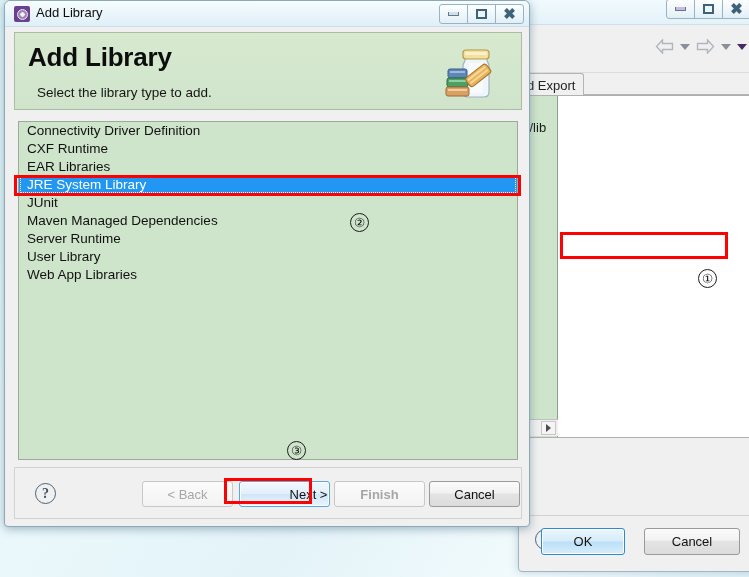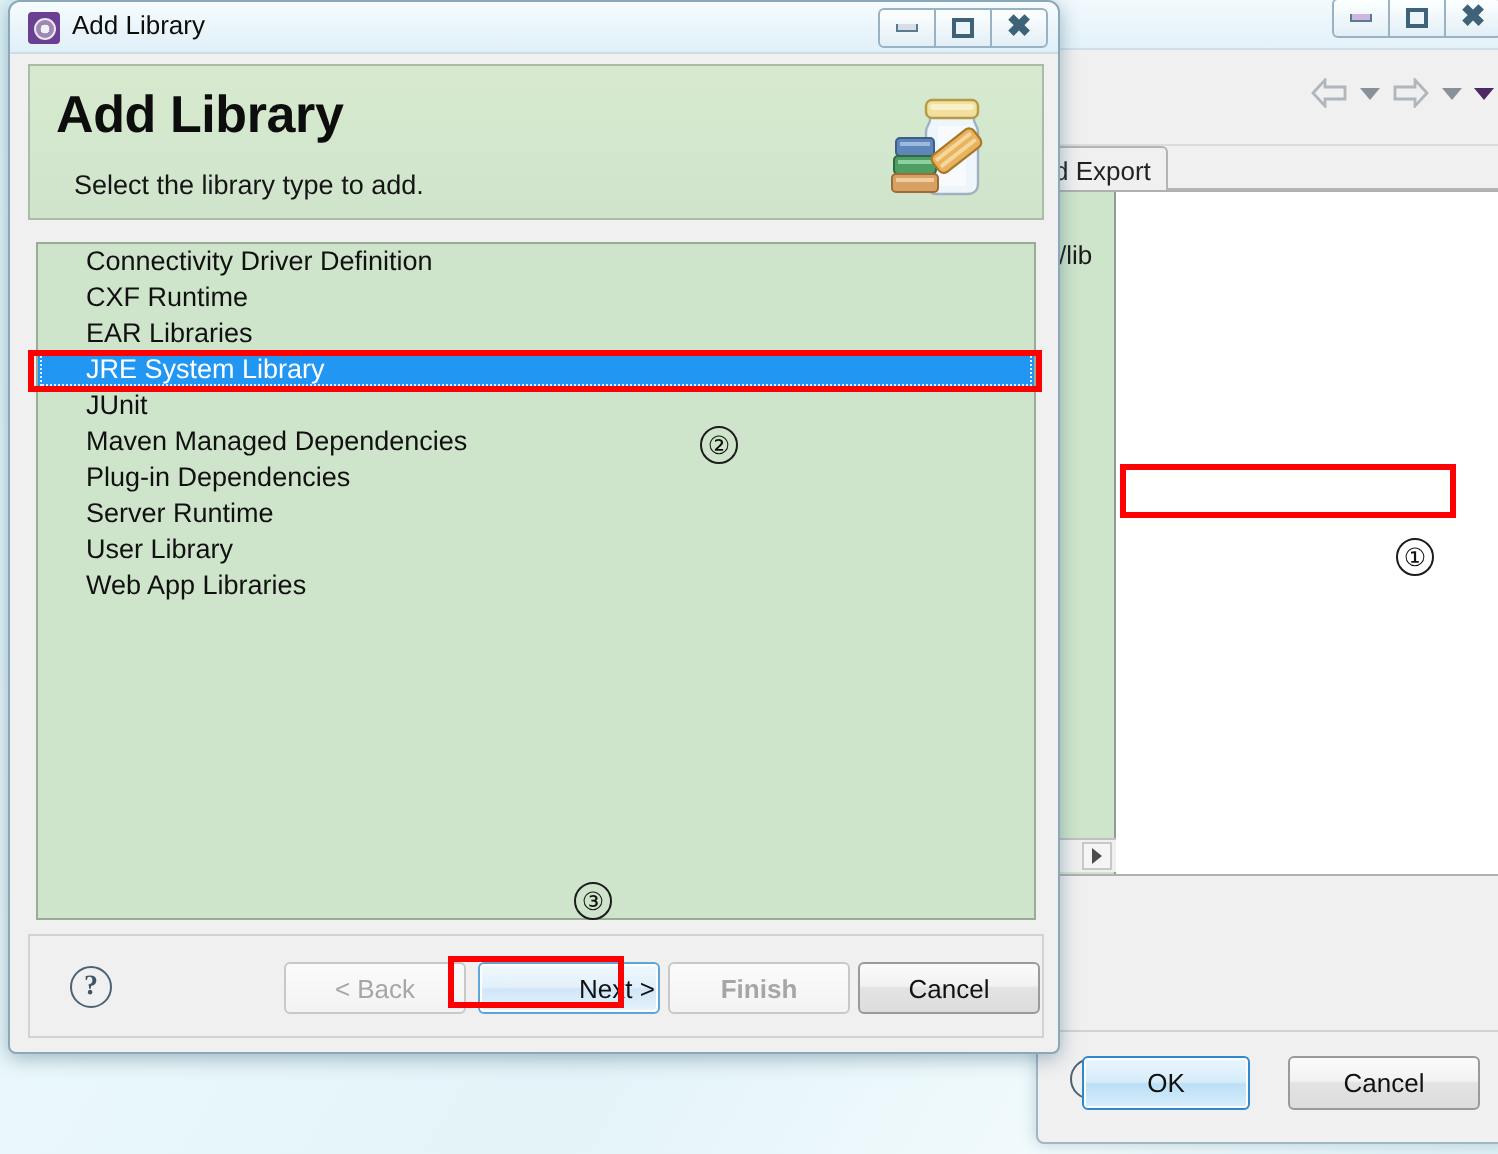--- a/index.html
+++ b/index.html
@@ -203,21 +203,21 @@
 
   #list-box {
     position: absolute; left: 13px; top: 120px;
     width: 500px; height: 339px;
     background: #cfe5cb;
     border: 1px solid #9aab98;
     overflow: hidden;
   }
   .list-item {
     height: 18px; line-height: 18px;
-    padding-left: 24px;
+    padding-left: 8px;
     font-size: 13.5px; color: #111;
     white-space: nowrap;
   }
   .list-item.selected {
     background: #2196f3;
     color: #fff;
     outline: 1px dotted rgba(255,255,255,.85);
     outline-offset: -2px;
   }
 
@@ -389,21 +389,20 @@
     </div>
   </div>
 
   <div id="list-box">
       <div class="list-item">Connectivity Driver Definition</div>
       <div class="list-item">CXF Runtime</div>
       <div class="list-item">EAR Libraries</div>
       <div class="list-item selected">JRE System Library</div>
       <div class="list-item">JUnit</div>
       <div class="list-item">Maven Managed Dependencies</div>
-      <div class="list-item">Plug-in Dependencies</div>
       <div class="list-item">Server Runtime</div>
       <div class="list-item">User Library</div>
       <div class="list-item">Web App Libraries</div>
     </div>
 
   <div id="dlg-btnbar">
     <div id="dlg-help">
       <div class="help-circle">?</div>
     </div>
   <div class="wbtn disabled" style="left: 127px;">

